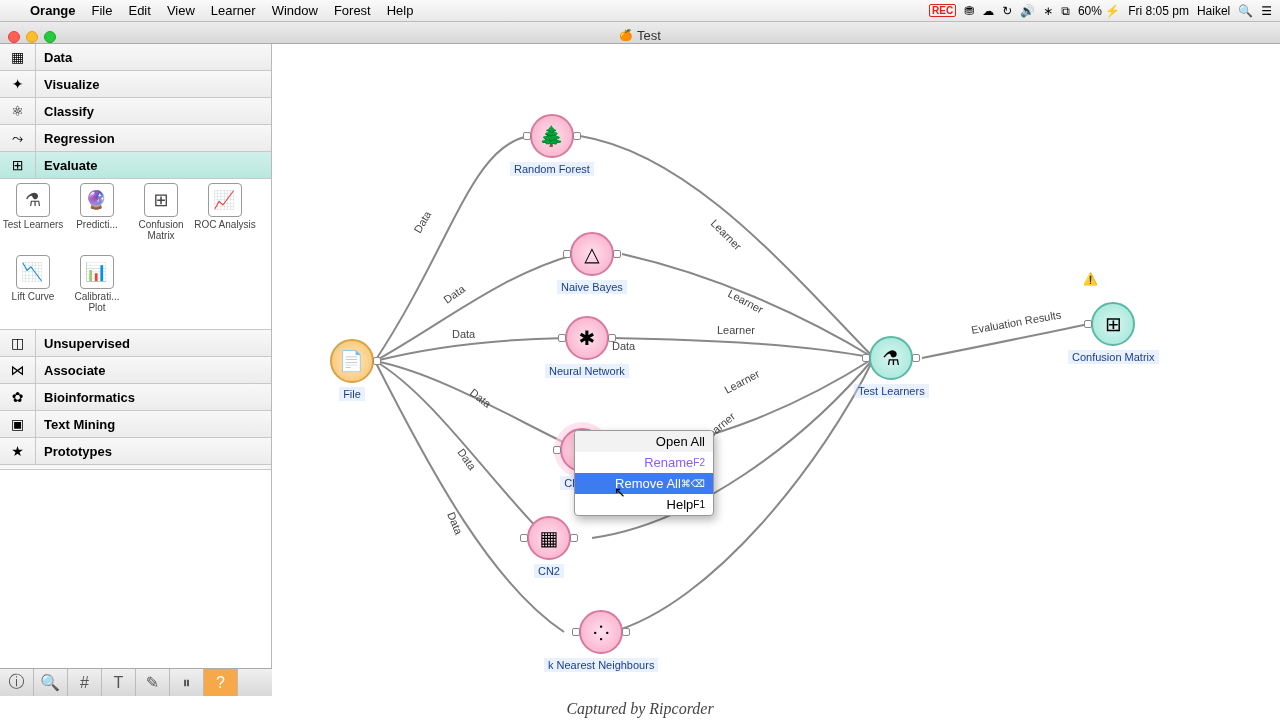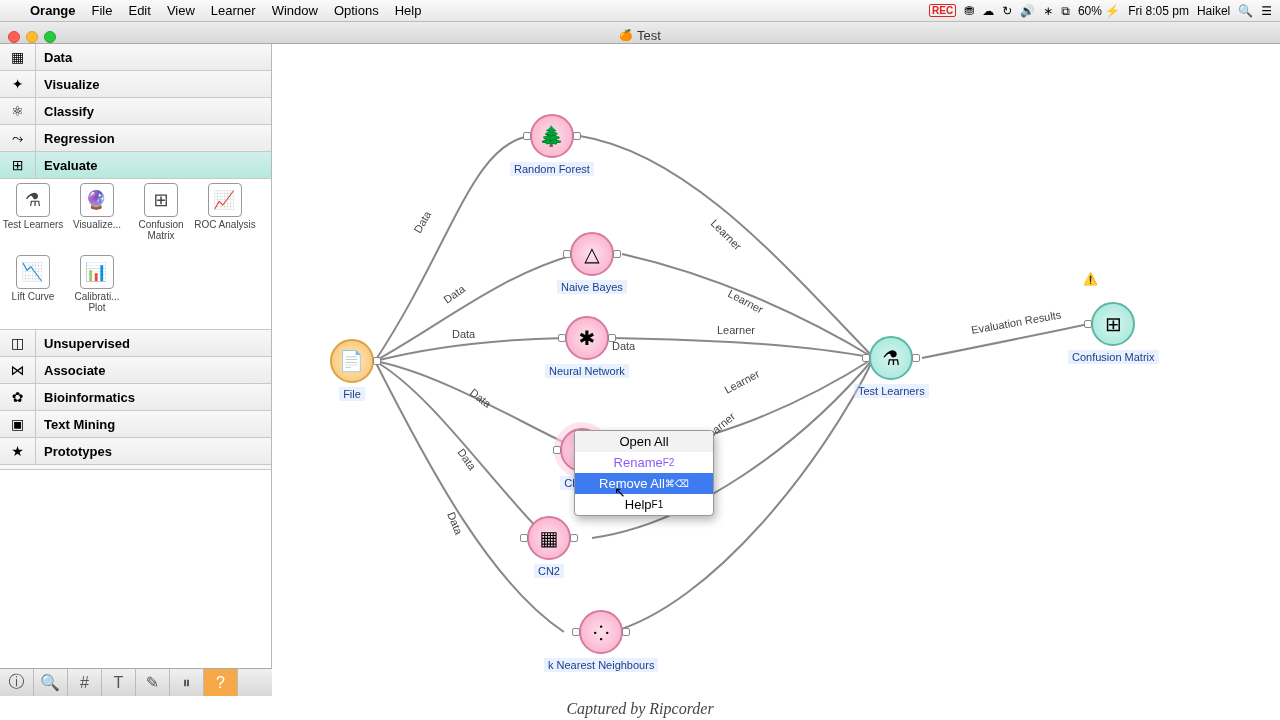--- a/index.html
+++ b/index.html
@@ -56,21 +56,21 @@
 .teal { background: radial-gradient(#d8f5ef,#9de6d8); border-color: #5bb8a6; }
 .selected-node { box-shadow: 0 0 0 6px rgba(255,210,230,0.6); }
 
 
 svg.links { position: absolute; inset: 0; width: 100%; height: 100%; z-index: 1; }
 .edge { fill: none; stroke: #888; stroke-width: 2; }
 .edgelabel { font-size: 11px; fill: #444; }
 
 
 .ctx { position: absolute; width: 140px; background: #fff; border: 1px solid #999; border-radius: 4px; box-shadow: 2px 4px 10px rgba(0,0,0,0.3); z-index: 30; font-size: 13px; overflow:hidden;}
-.ctx .row { display: flex; justify-content: center; padding: 3px 8px; align-items: center; }
+.ctx .row { display: flex; justify-content: flex-end; padding: 3px 8px; align-items: center; }
 .ctx .row:first-child { background: #f2f2f2; }
 .ctx .row.hl { background: #3e7bf0; color: #fff; }
 .ctx .row.disabled { color: #8b5cf6; }
 .ctx .kb { font-size: 10px; }
 .cursor-arrow { position: absolute; z-index: 40; font-size: 14px; pointer-events:none; }
 
 
 .toolbar-bottom { position: absolute; left: 0; bottom: 24px; height: 28px; width: 272px; background: linear-gradient(#f0f0f0,#d8d8d8); border-top: 1px solid #aaa; display: flex; }
 .toolbar-bottom .tb { width: 34px; display: flex; align-items: center; justify-content: center; font-size: 16px; color: #555; border-right: 1px solid #bbb; }
 .toolbar-bottom .tb.hl { background: #f7a94a; color:#fff; }
@@ -83,21 +83,21 @@
 <body>
 
 <div class="menubar">
   <span class="apple"></span>
   <span class="app-name">Orange</span>
   <span class="m">File</span>
   <span class="m">Edit</span>
   <span class="m">View</span>
   <span class="m">Learner</span>
   <span class="m">Window</span>
-  <span class="m">Options</span>
+  <span class="m">Forest</span>
   <span class="m">Help</span>
   <span class="spacer"></span>
   <div class="status">
     <span class="rec">REC</span>
     <span>⛃</span>
     <span>☁</span>
     <span>↻</span>
     <span>🔊</span>
     <span>∗</span>
     <span>⧉</span>
@@ -143,21 +143,21 @@
           <span class="lbl">Evaluate</span>
         </div>
       </div>
     <div class="palette" id="palette">
         <div class="pw">
           <div class="pic">⚗</div>
           <span>Test Learners</span>
         </div>
         <div class="pw">
           <div class="pic">🔮</div>
-          <span>Visualize...</span>
+          <span>Predicti...</span>
         </div>
         <div class="pw">
           <div class="pic">⊞</div>
           <span>Confusion Matrix</span>
         </div>
         <div class="pw">
           <div class="pic">📈</div>
           <span>ROC Analysis</span>
         </div>
         <div class="pw">

